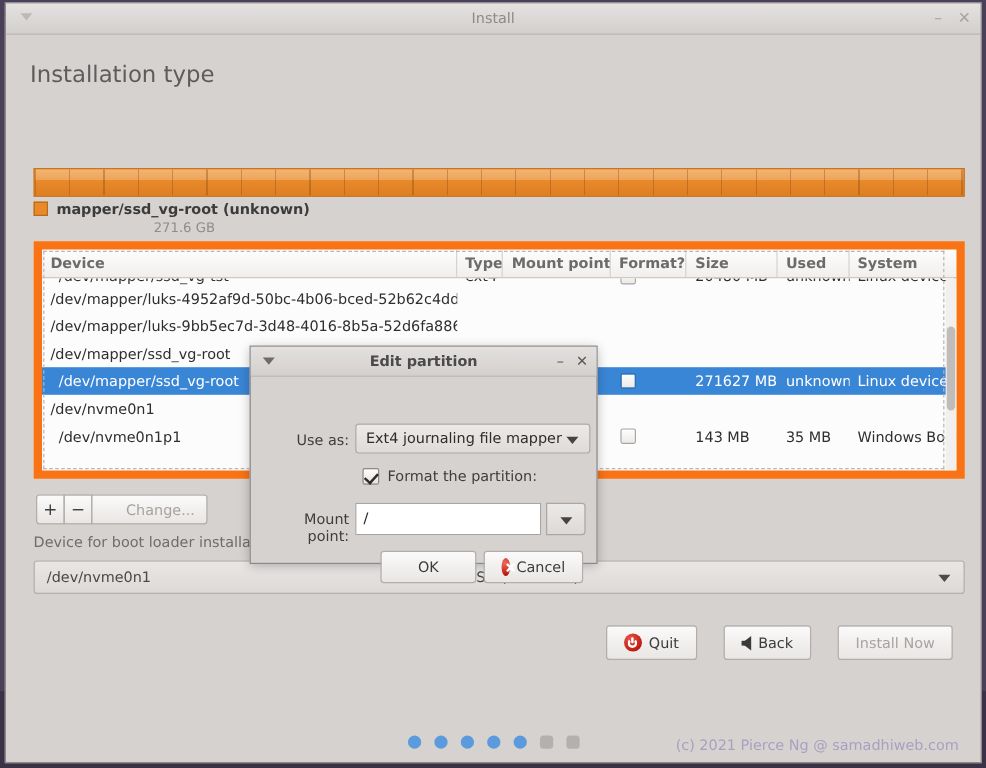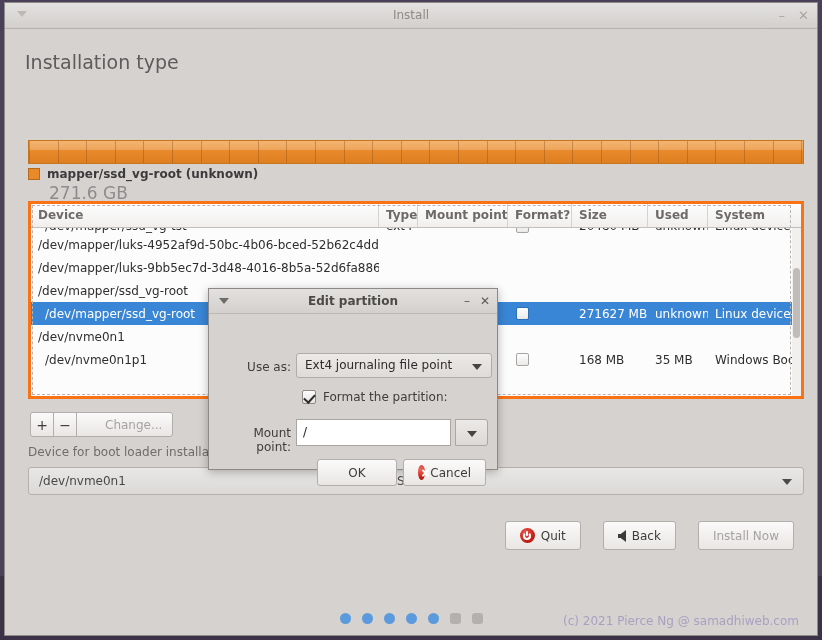--- a/index.html
+++ b/index.html
@@ -93,28 +93,28 @@
     left: 23px; top: 138px;
   }
   .legend-row { display: flex; align-items: center; gap: 7px; }
   .legend-swatch {
     width: 12px; height: 12px;
     background: #e8892a;
     border: 1px solid #b8691a;
     box-sizing: border-box;
   }
   .legend-label { font-size: 12px; font-weight: bold; color: #3b3b3b; }
-  .legend-size { font-size: 17px; color: #8d8d8d; margin-left: 21px; margin-top: 2px; }
+  .legend-size { font-size: 11px; color: #8d8d8d; margin-left: 21px; margin-top: 2px; text-align: center; }
 
   
   .table-wrap {
     position: absolute;
     left: 23px; top: 172px;
     width: 776px; height: 198px;
-    border: 3px solid #f97316;
+    border: 7px solid #f97316;
     background: #fef9c3;
     box-sizing: border-box;
     overflow: hidden;
   }
   .thead {
     display: flex;
     height: 24px;
     background: linear-gradient(to bottom, #fdfdfd 0%, #f1efee 100%);
     border-bottom: 1px solid #c3bfbd;
     box-sizing: border-box;
@@ -513,21 +513,21 @@
           </div>
 
 
           <div class="trow">
             <div class="cell indent" style="width:348px">/dev/nvme0n1p1</div>
             <div class="cell" style="width:39px"></div>
             <div class="cell" style="width:90px"></div>
             <div style="width:64px">
                 <div class="chk"></div>
               </div>
-            <div class="cell" style="width:76px">168 MB</div>
+            <div class="cell" style="width:76px">143 MB</div>
             <div class="cell" style="width:60px">35 MB</div>
             <div class="cell" style="width:90px">Windows Boot M</div>
           </div>
 
         </div>
         <div class="dashfocus"></div>
         <div class="scroll-v">
           <div class="thumb"></div>
         </div>
       </div>
@@ -577,21 +577,21 @@
           <div class="btns">
             <span class="b">–</span>
             <span class="b">✕</span>
           </div>
         </div>
 
         <div class="dlg-body">
 
           <div class="fld-label lbl-useas">Use as:</div>
           <div class="combo useas">
-            <div class="txt">Ext4 journaling file point</div>
+            <div class="txt">Ext4 journaling file mapper</div>
             <div class="arr"></div>
           </div>
 
           <div class="checkrow">
             <div class="checkbox"></div>
             <div class="check-label">Format the partition:</div>
           </div>
 
           <div class="fld-label lbl-mount">Mount point:</div>
           <div class="mount-field">

